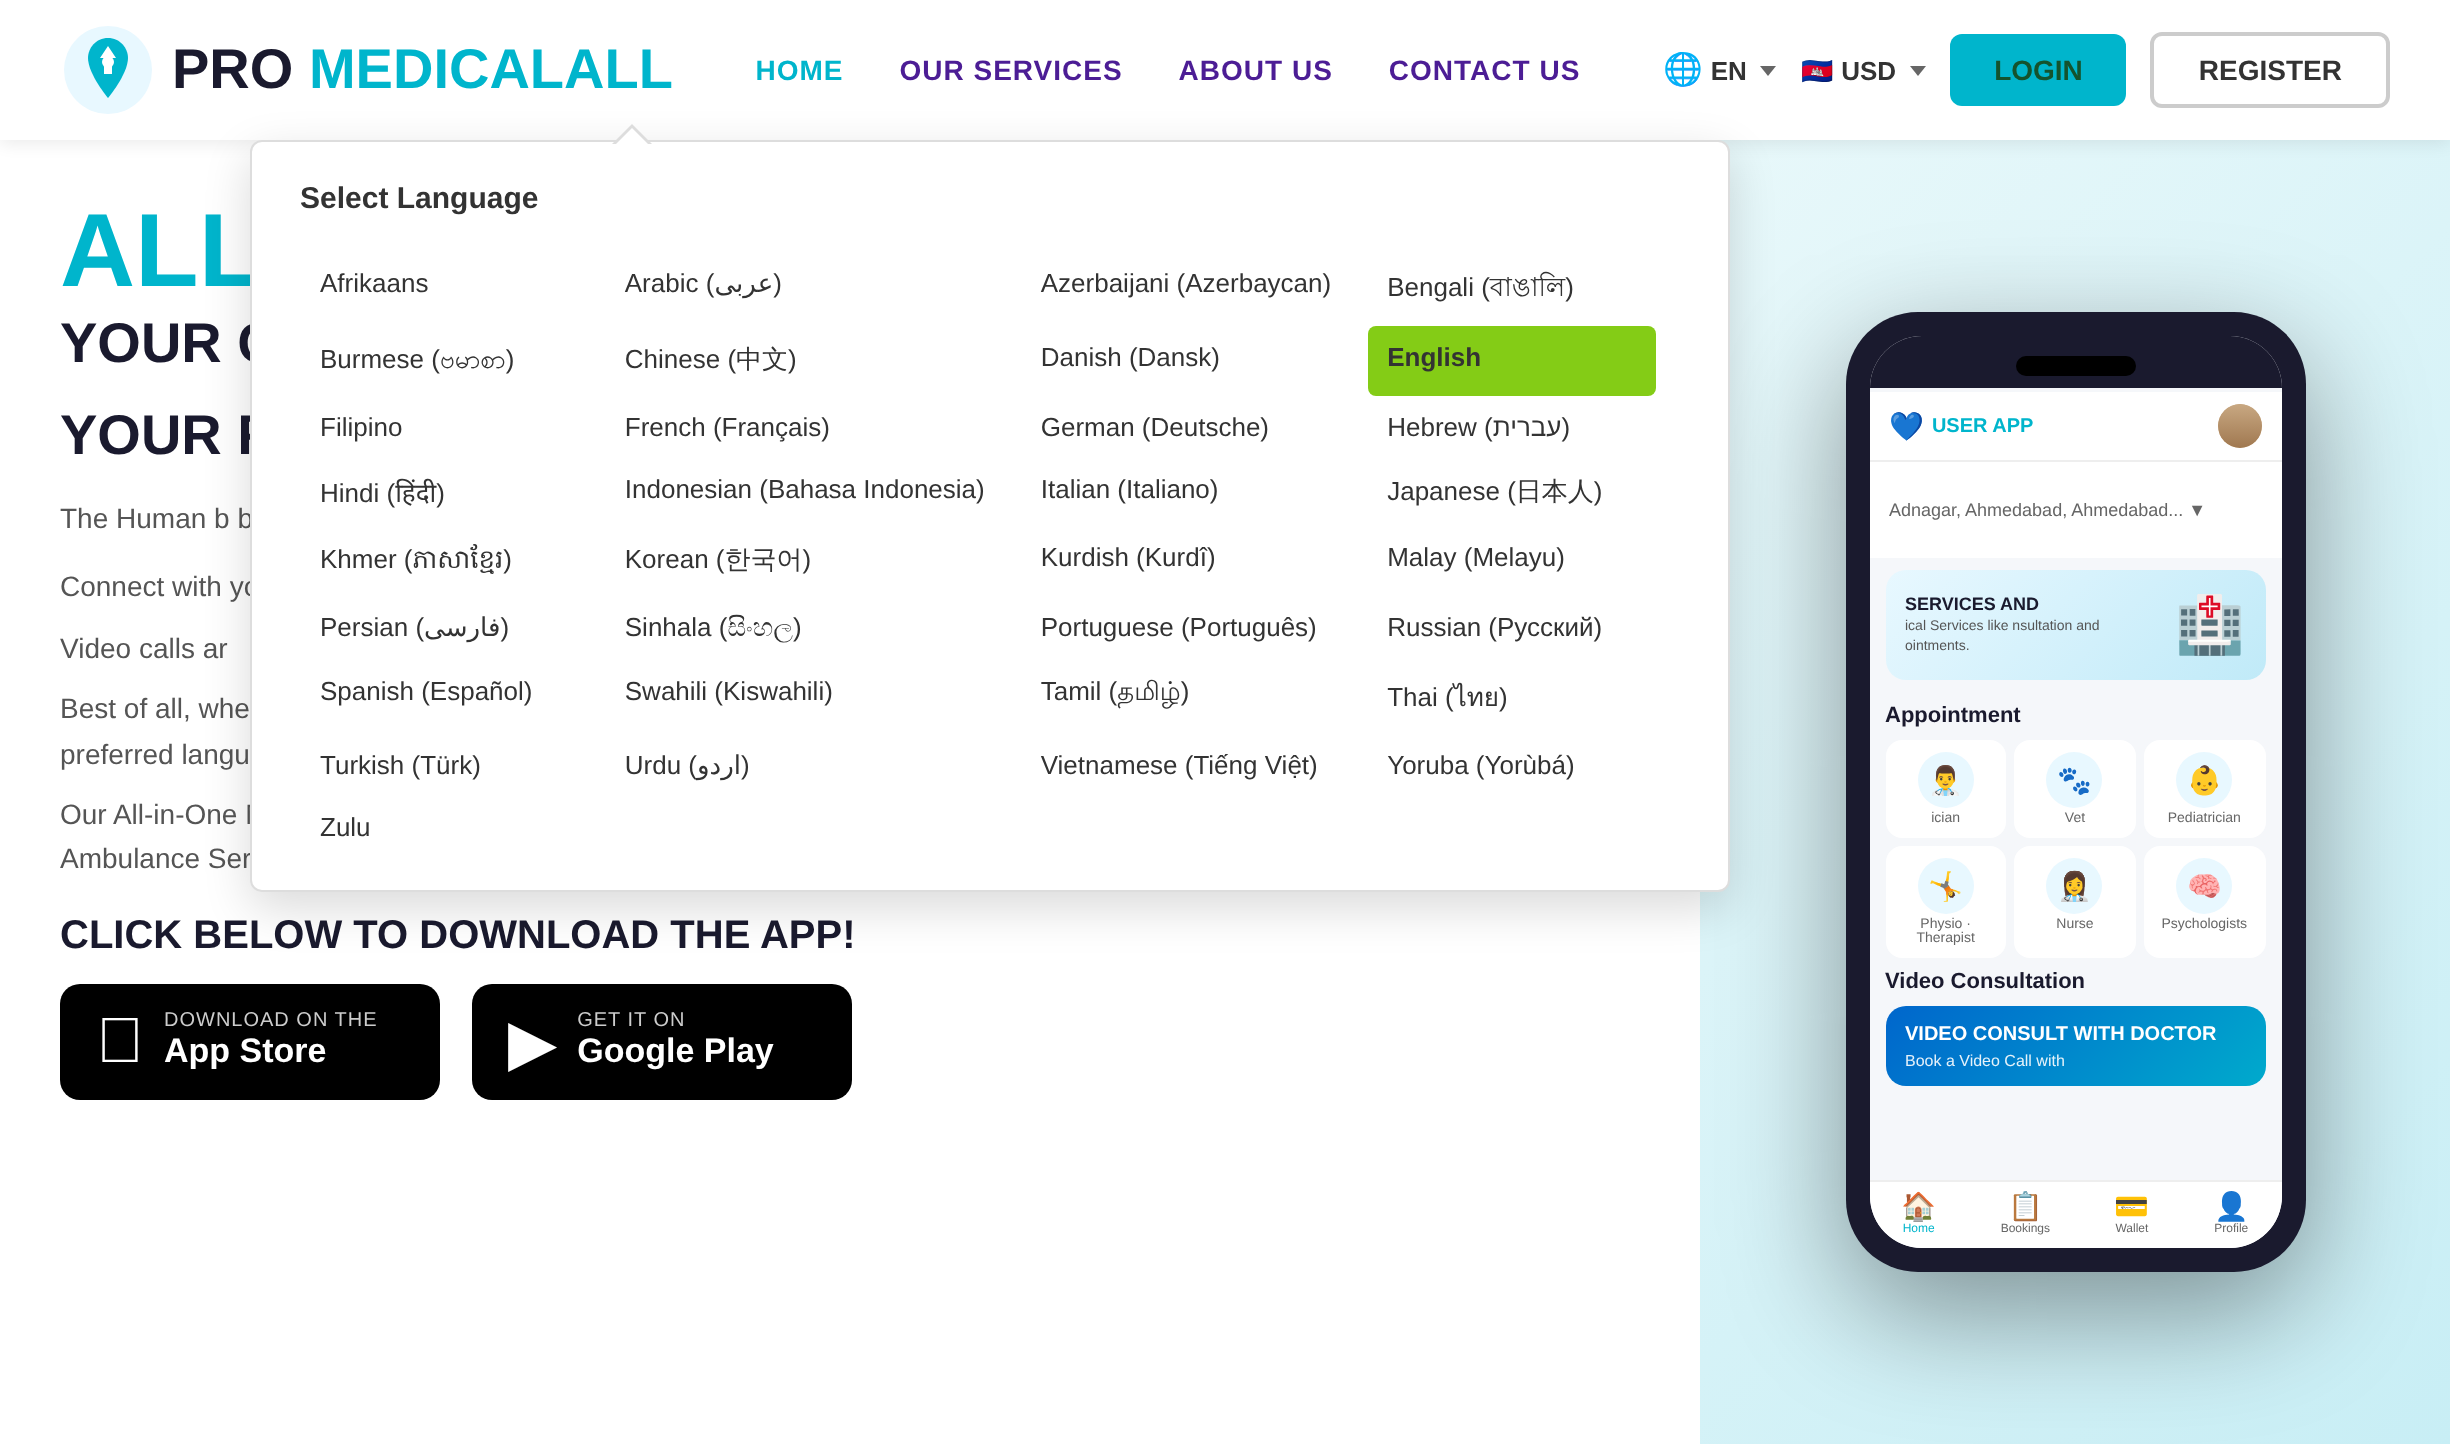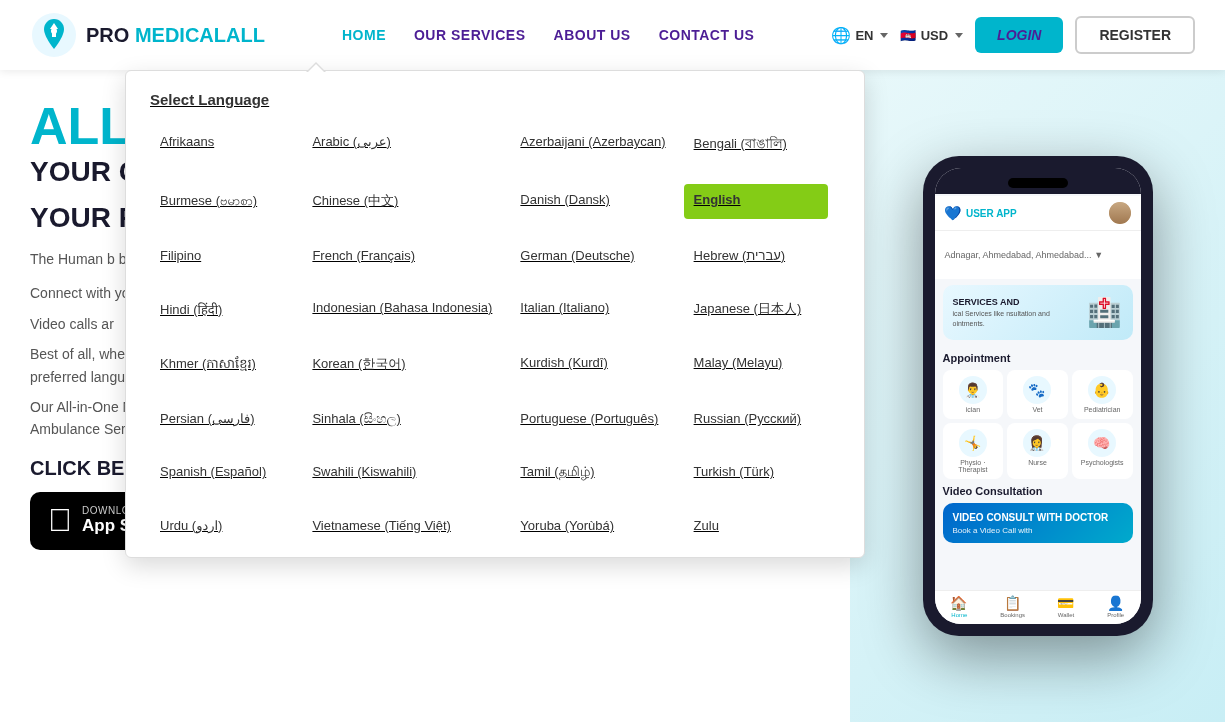--- a/index.html
+++ b/index.html
@@ -20,21 +20,21 @@
     .logo {
       display: flex;
       align-items: center;
       gap: 8px;
     }
     .logo-icon {
       width: 48px;
       height: 48px;
     }
     .logo-text {
-      font-size: 20px;
+      font-size: 28px;
       font-weight: 700;
     }
     .logo-text span:first-child { color: #1a1a2e; }
     .logo-text span:last-child { color: #00b5cc; }
     .nav {
       display: flex;
       align-items: center;
       gap: 28px;
     }
     .nav-item {
@@ -68,28 +68,27 @@
       gap: 4px;
       background: none;
       border: none;
       font-size: 13px;
       cursor: pointer;
       color: #333;
       font-weight: 600;
     }
     .btn-login {
       background: #00b5cc;
-      color: #4c1d95;
+      color: #14532d;
       border: none;
       padding: 10px 22px;
       border-radius: 6px;
       font-size: 14px;
       font-weight: 700;
       cursor: pointer;
-      font-style: italic;
     }
     .btn-register {
       background: #fff;
       color: #333;
       border: 2px solid #ccc;
       padding: 9px 22px;
       border-radius: 6px;
       font-size: 14px;
       font-weight: 700;
       cursor: pointer;
@@ -204,32 +203,31 @@
       position: absolute;
       top: 70px;
       left: 125px;
       width: 740px;
       background: #fff;
       border: 1px solid #ddd;
       border-radius: 6px;
       box-shadow: 0 8px 24px rgba(0,0,0,0.15);
       z-index: 100;
       padding: 20px 36px 16px 24px;
-      text-decoration: underline;
     }
     .lang-dropdown-title {
       font-size: 15px;
       font-weight: 700;
       color: #333;
       margin-bottom: 18px;
     }
     .lang-grid {
       display: grid;
       grid-template-columns: repeat(4, 1fr);
-      gap: 21px 8px;
+      gap: 0 8px;
     }
     .lang-option {
       padding: 8px 10px;
       font-size: 13px;
       color: #333;
       cursor: pointer;
       border-radius: 4px;
       white-space: nowrap;
     }
     .lang-option.selected {
@@ -692,19 +690,20 @@
       <div class="lang-option">Korean (한국어)</div>
       <div class="lang-option">Kurdish (Kurdî)</div>
       <div class="lang-option">Malay (Melayu)</div>
       <div class="lang-option">Persian (فارسی)</div>
       <div class="lang-option">Sinhala (සිංහල)</div>
       <div class="lang-option">Portuguese (Português)</div>
       <div class="lang-option">Russian (Русский)</div>
       <div class="lang-option">Spanish (Español)</div>
       <div class="lang-option">Swahili (Kiswahili)</div>
       <div class="lang-option">Tamil (தமிழ்)</div>
+      <div class="lang-option">Thai (ไทย)</div>
       <div class="lang-option">Turkish (Türk)</div>
       <div class="lang-option">Urdu (اردو)</div>
       <div class="lang-option">Vietnamese (Tiếng Việt)</div>
       <div class="lang-option">Yoruba (Yorùbá)</div>
       <div class="lang-option">Zulu</div>
     </div>
 </div>
 
 </body></html>

